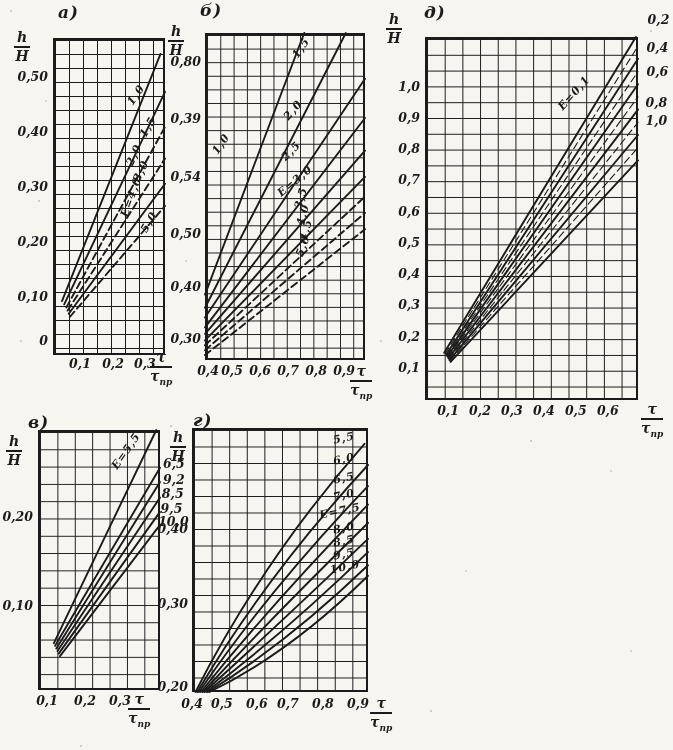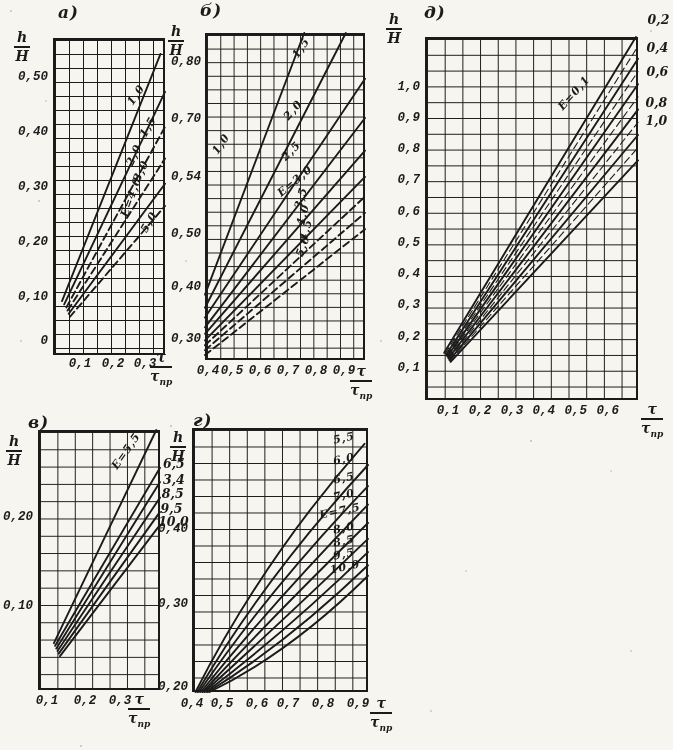--- a/index.html
+++ b/index.html
@@ -1,21 +1,21 @@
 <!DOCTYPE html>
 <html><head>
 <meta charset="utf-8">
 <style>
   html,body{margin:0;padding:0;background:#ffffff;}
   .figure{position:relative;width:673px;height:750px;background:#f7f5ef;
           font-family:"DejaVu Serif",serif;color:#1b1b1b;overflow:hidden;}
   .panel{position:absolute;left:0;top:0;width:100%;height:100%;pointer-events:none;}
   .plotbox{position:absolute;border:2px solid #1b1b1b;box-sizing:border-box;}
   .letter{position:absolute;font-style:italic;font-weight:bold;font-size:17px;letter-spacing:1px;}
-  .tick{position:absolute;font-style:italic;font-weight:bold;font-size:12.5px;line-height:1;font-family:Liberation Mono, monospace;}
+  .tick{position:absolute;font-style:italic;font-weight:bold;font-size:12.5px;line-height:1;}
   .ytick{text-align:right;}
   .xtick{text-align:center;}
   .curve-label{position:absolute;font-style:italic;font-weight:bold;font-size:11px;
                white-space:nowrap;letter-spacing:1px;}
   .edge-label{position:absolute;font-style:italic;font-weight:bold;font-size:12.5px;
               white-space:nowrap;line-height:1;}
   .frac{position:absolute;display:flex;flex-direction:column;align-items:center;
         font-style:italic;font-weight:bold;font-size:14px;line-height:1;}
   .frac .frac-bar{height:2px;background:#1b1b1b;margin:1.5px 0;width:100%;min-width:16px;}
   .frac sub{font-size:9px;}
@@ -80,21 +80,21 @@
         <div class="frac-bar"></div>
         <div class="frac-bot">H</div>
       </div>
       <div class="frac" style="left: 350px; top: 364px;">
         <div class="frac-top">τ</div>
         <div class="frac-bar"></div>
         <div class="frac-bot">τ<sub>пр</sub></div>
       </div>
       <div class="plotbox" style="left: 205px; top: 33px; width: 160px; height: 327px; background-image: linear-gradient(to right, rgb(27, 27, 27) 1.1px, transparent 1.1px), linear-gradient(rgb(27, 27, 27) 1.1px, transparent 1.1px); background-size: 13.3px 100%, 100% 13.6px;"></div>
       <div class="tick ytick" style="left: 159px; width: 42px; top: 56.084px;">0,80</div>
-      <div class="tick ytick" style="left: 159px; width: 42px; top: 112.982px;">0,70</div>
+      <div class="tick ytick" style="left: 159px; width: 42px; top: 112.982px;">0,39</div>
       <div class="tick ytick" style="left: 159px; width: 42px; top: 170.861px;">0,54</div>
       <div class="tick ytick" style="left: 159px; width: 42px; top: 228.086px;">0,50</div>
       <div class="tick ytick" style="left: 159px; width: 42px; top: 281.06px;">0,40</div>
       <div class="tick ytick" style="left: 159px; width: 42px; top: 333.053px;">0,30</div>
       <div class="tick xtick" style="left: 192.04px; width: 32px; top: 365px;">0,4</div>
       <div class="tick xtick" style="left: 216.04px; width: 32px; top: 365px;">0,5</div>
       <div class="tick xtick" style="left: 244.04px; width: 32px; top: 365px;">0,6</div>
       <div class="tick xtick" style="left: 272.04px; width: 32px; top: 365px;">0,7</div>
       <div class="tick xtick" style="left: 300.04px; width: 32px; top: 365px;">0,8</div>
       <div class="tick xtick" style="left: 328.04px; width: 32px; top: 365px;">0,9</div>
@@ -189,21 +189,21 @@
       <svg class="curves" width="122" height="260" viewBox="0 0 122 260" style="left: 38px; top: 430px;">
         <path d="M 15.9 213.2 L 118.3 0.0" fill="none" stroke="#1b1b1b" stroke-width="1.9" stroke-linecap="round"></path>
         <path d="M 17.1 215.8 L 122.0 37.7" fill="none" stroke="#1b1b1b" stroke-width="1.9" stroke-linecap="round"></path>
         <path d="M 18.3 218.4 L 122.0 52.0" fill="none" stroke="#1b1b1b" stroke-width="1.9" stroke-linecap="round"></path>
         <path d="M 19.5 221.0 L 122.0 67.6" fill="none" stroke="#1b1b1b" stroke-width="1.9" stroke-linecap="round"></path>
         <path d="M 20.7 223.6 L 122.0 81.9" fill="none" stroke="#1b1b1b" stroke-width="1.9" stroke-linecap="round"></path>
         <path d="M 22.0 226.2 L 122.0 94.9" fill="none" stroke="#1b1b1b" stroke-width="1.9" stroke-linecap="round"></path>
       </svg>
       <div class="curve-label" style="left: 125.84px; top: 451.32px; transform: translate(-50%, -50%) rotate(-55deg);">Е=5,5</div>
       <div class="edge-label" style="left: 163.05px; top: 458.32px;">6,5</div>
-      <div class="edge-label" style="left: 163.05px; top: 473.92px;">3,4</div>
+      <div class="edge-label" style="left: 163.05px; top: 473.92px;">9,2</div>
       <div class="edge-label" style="left: 161.83px; top: 488.22px;">8,5</div>
       <div class="edge-label" style="left: 160.61px; top: 502.52px;">9,5</div>
       <div class="edge-label" style="left: 158.17px; top: 516.3px;">10,0</div>
     </div>
   <div class="panel">
       <div class="letter" style="left: 193px; top: 410px;">г)</div>
       <div class="frac" style="left: 170px; top: 430px;">
         <div class="frac-top">h</div>
         <div class="frac-bar"></div>
         <div class="frac-bot">H</div>

